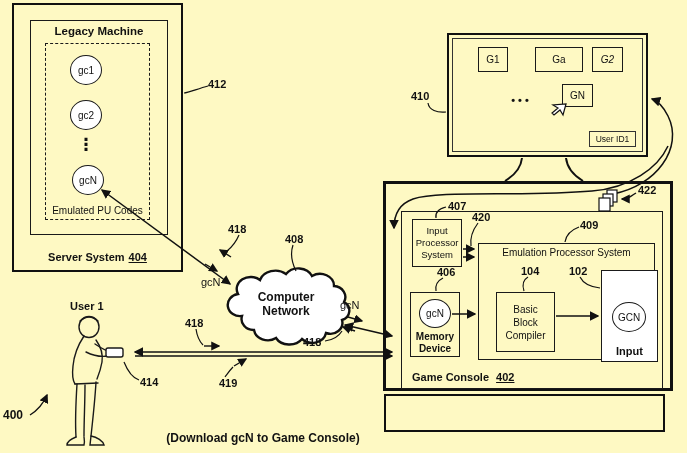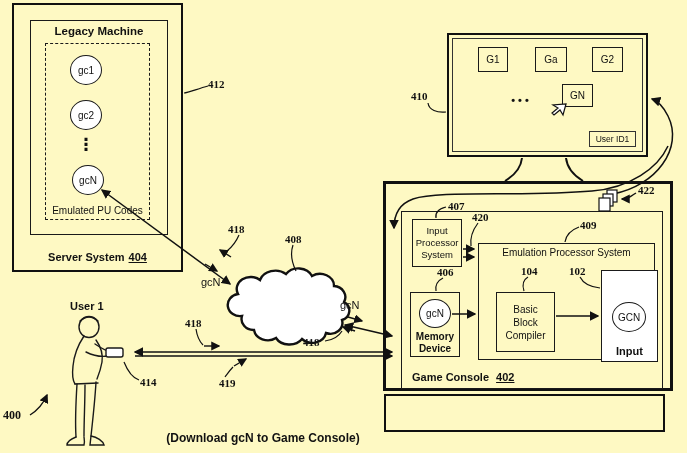--- a/index.html
+++ b/index.html
@@ -5,21 +5,21 @@
   html,body{margin:0;padding:0;background:#e8e8e8;}
   .fig{position:relative;width:687px;height:453px;background:#fef9c3;overflow:hidden;
        font-family:"Liberation Sans","DejaVu Sans",sans-serif;color:#111;}
   .abs{position:absolute;box-sizing:border-box;}
   .box{border:1.5px solid #1a1a1a;background:transparent;}
   .thickbox{border:2.5px solid #111;}
   .thinbox{border:1px solid #333;}
   .dashedbox{border:1.5px dashed #1a1a1a;}
   .circle{border:1.5px solid #1a1a1a;border-radius:50%;background:#fff;}
   .ctr{display:flex;align-items:center;justify-content:center;text-align:center;}
-  .ref{font-weight:bold;font-size:11px;white-space:nowrap;font-family:Liberation Serif, serif;}
+  .ref{font-weight:bold;font-size:11px;white-space:nowrap;}
   .small{font-size:10px;}
   .b{font-weight:bold;}
   .t105{font-size:10px;}
   .t11{font-size:11px;}
   .und{text-decoration:underline;margin-left:4px;}
   svg{position:absolute;left:0;top:0;}
   .over{pointer-events:none;}
 </style>
 </head>
 <body>
@@ -41,27 +41,28 @@
   <div class="abs ctr small" style="left:46px;top:203px;width:103px;height:14px;">Emulated PU Codes</div>
   <div class="abs ctr t11 b" style="left:12px;top:250px;width:171px;height:14px;">
     <span>Server System</span>
     <span class="und">404</span>
   </div>
   <div class="abs ref" style="left:208px;top:78px;">412</div>
 
   <div class="abs" style="left:447px;top:33px;width:201px;height:124px;border:2px solid #111;"></div>
   <div class="abs thinbox" style="left:452px;top:38px;width:191px;height:114px;"></div>
   <div class="abs box ctr t105" style="left:478px;top:47px;width:30px;height:25px;">G1</div>
-  <div class="abs box ctr t105" style="left:535px;top:47px;width:32px;height:25px;">Ga</div>
-  <div class="abs box ctr t105" style="left:592px;top:47px;width:31px;height:25px;">G2</div>
+  <div class="abs box ctr t105" style="left:535px;top:47px;width:48px;height:25px;">Ga</div>
+  <div class="abs box ctr t105" style="left:592px;top:47px;width:31px;height:25px;font-style:italic;">G2</div>
   <div class="abs box ctr t105" style="left:562px;top:84px;width:31px;height:23px;">GN</div>
   <div class="abs ctr b" style="left:502px;top:93px;width:36px;height:14px;font-size:11px;">• • •</div>
   <div class="abs thinbox ctr" style="left:589px;top:131px;width:47px;height:16px;font-size:8.5px;">User ID1</div>
   <div class="abs ref" style="left:411px;top:90px;">410</div>
 
+  <div class="abs ctr b" style="left:244px;top:289px;width:84px;height:30px;font-size:12px;line-height:14px;">Computer Network</div>
   <div class="abs ref" style="left:285px;top:233px;">408</div>
 
   <div class="abs" style="left:383px;top:181px;width:290px;height:210px;border:3px solid #111;"></div>
   <div class="abs box" style="left:401px;top:211px;width:262px;height:178px;"></div>
   <div class="abs" style="left:384px;top:394px;width:281px;height:38px;border:2px solid #111;"></div>
 
   <div class="abs box ctr" style="left:412px;top:219px;width:50px;height:48px;font-size:9.5px;line-height:12px;padding:4px;">Input Processor System</div>
   <div class="abs box" style="left:478px;top:243px;width:177px;height:117px;"></div>
   <div class="abs ctr t105" style="left:478px;top:246px;width:177px;height:13px;">Emulation Processor System</div>
   <div class="abs box ctr small" style="left:496px;top:292px;width:59px;height:60px;line-height:13px;padding:16px;">Basic Block Compiler</div>

